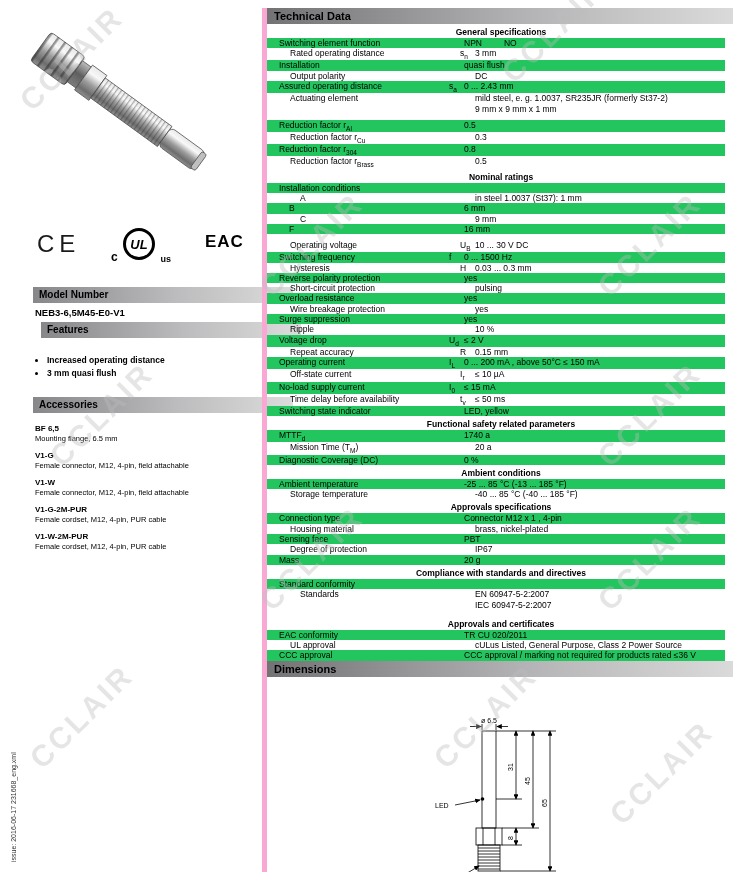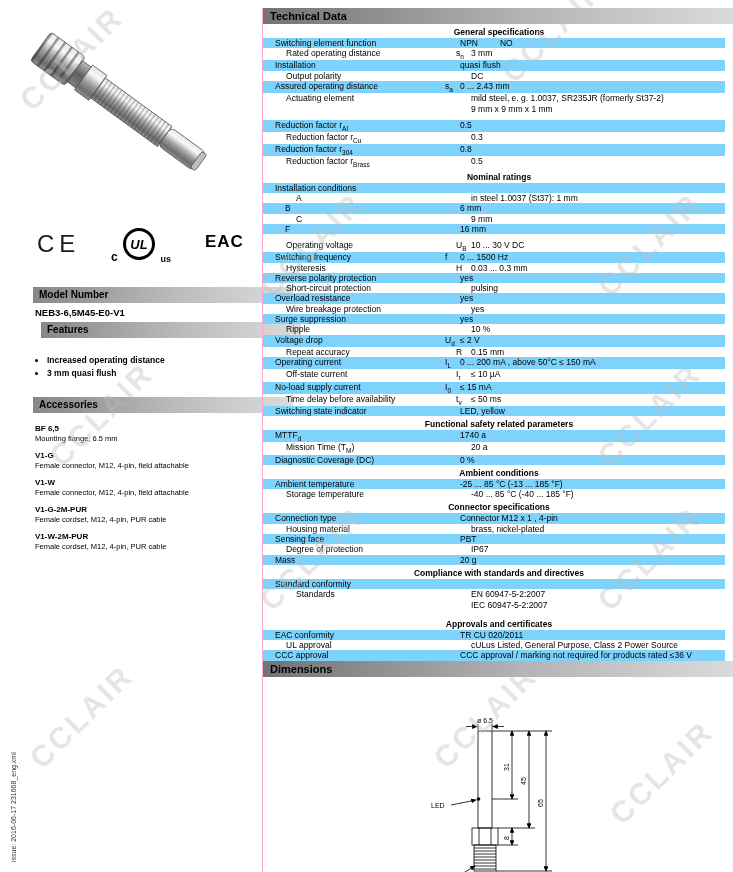--- a/index.html
+++ b/index.html
@@ -33,27 +33,27 @@
   .acc-list { position:absolute; left:2px; top:416px; width:220px; }
   .acc-item { margin-bottom:8px;margin-top:8px; }
   .acc-name { font-size:8px; font-weight:bold; line-height:10px; }
   .acc-desc { font-size:7.5px; line-height:9px; }
 
   .side-note { position:absolute; left:10px; top:862px; transform:rotate(-90deg);
                transform-origin:0 0; font-size:7px; color:#333; white-space:nowrap; }
 
   
   .tech-panel { position:absolute; left:262px; top:8px; width:471px; height:864px;
-                border-left:1px solid #f9a8d4; }
+                border-left:5px solid #f9a8d4; }
   .tbar { height:16px; line-height:16px; font-size:11px; font-weight:bold; padding-left:7px;
           background:linear-gradient(90deg,#737375 0%,#b3b3b5 55%,#dadada 100%); margin-bottom:3px; }
   .sec-head { font-weight:bold; font-size:8.5px; line-height:10px; margin:3px 8px 1px 10px;text-align:center; }
   .trow { display:flex; align-items:flex-start; min-height:10.3px; line-height:10.3px;
           font-size:8.5px; padding-left:23px; margin-right:8px; }
-  .trow.shade { background:#7dd3fc;padding-left:12px; }
+  .trow.shade { background:#22c55e;padding-left:12px; }
   .lbl { width:170px; flex:0 0 auto; }
   .lbl.ind1 { padding-left:10px; }
   .sym { width:15px; flex:0 0 auto; }
   .val { flex:1; }
   .val2 { margin-left:22px; }
   sub { font-size:6.5px; line-height:1; }
   .spacer { height:6px; }
   .dim-wrap { margin:40px 0 0 158px; width:205px; }
 </style>
 </head>
@@ -329,21 +329,21 @@
         <div class="trow shade">
           <span class="lbl">Ambient temperature</span>
           <span class="sym"></span>
           <span class="val">-25 ... 85 °C (-13 ... 185 °F)</span>
         </div>
         <div class="trow">
           <span class="lbl">Storage temperature</span>
           <span class="sym"></span>
           <span class="val">-40 ... 85 °C (-40 ... 185 °F)</span>
         </div>
-        <div class="sec-head">Connector specifications</div>
+        <div class="sec-head">Approvals specifications</div>
         <div class="trow shade">
           <span class="lbl">Connection type</span>
           <span class="sym"></span>
           <span class="val">Connector M12 x 1 , 4-pin</span>
         </div>
         <div class="trow">
           <span class="lbl">Housing material</span>
           <span class="sym"></span>
           <span class="val">brass, nickel-plated</span>
         </div>

